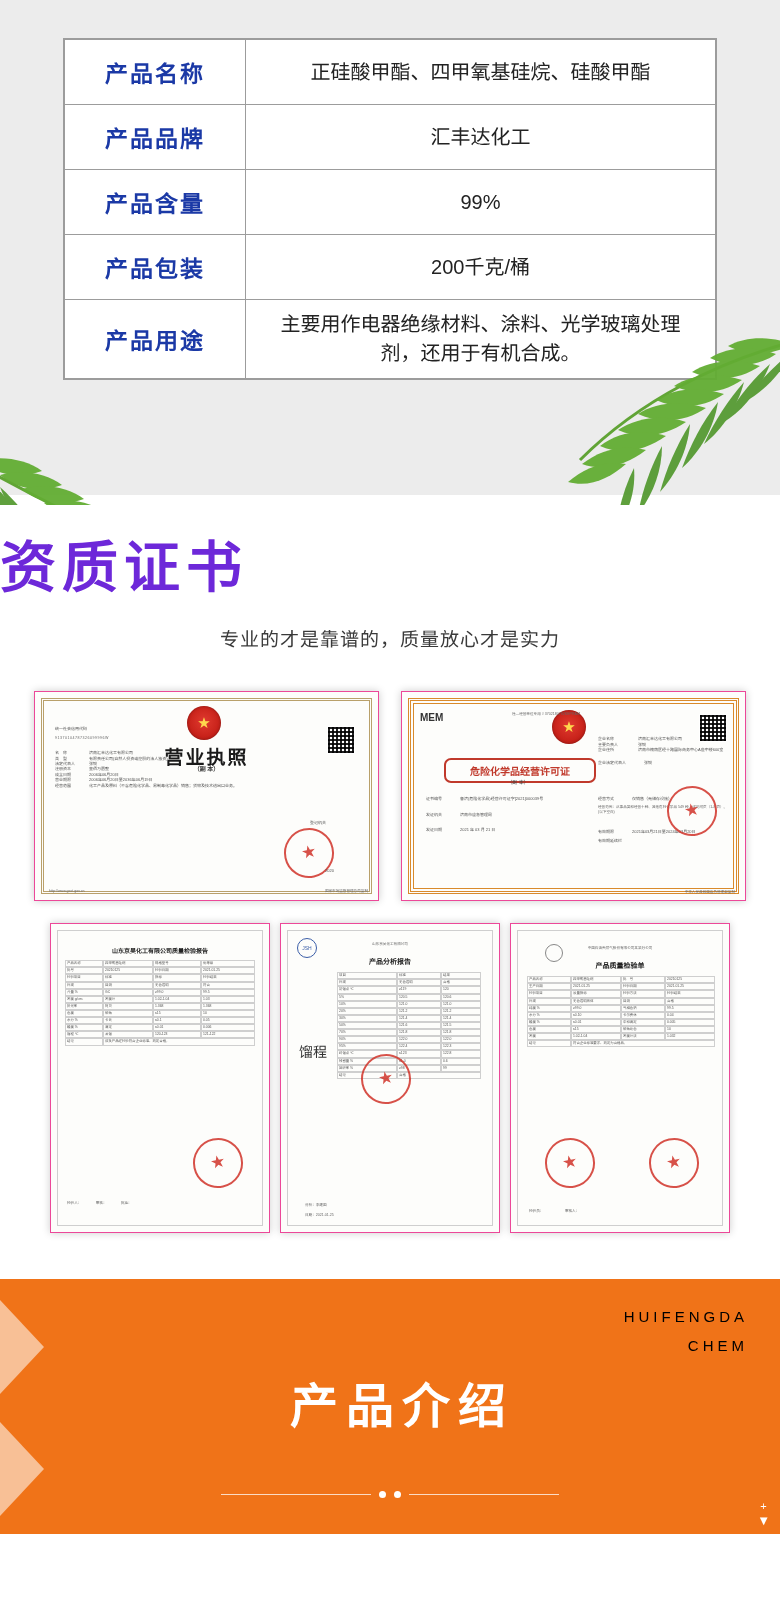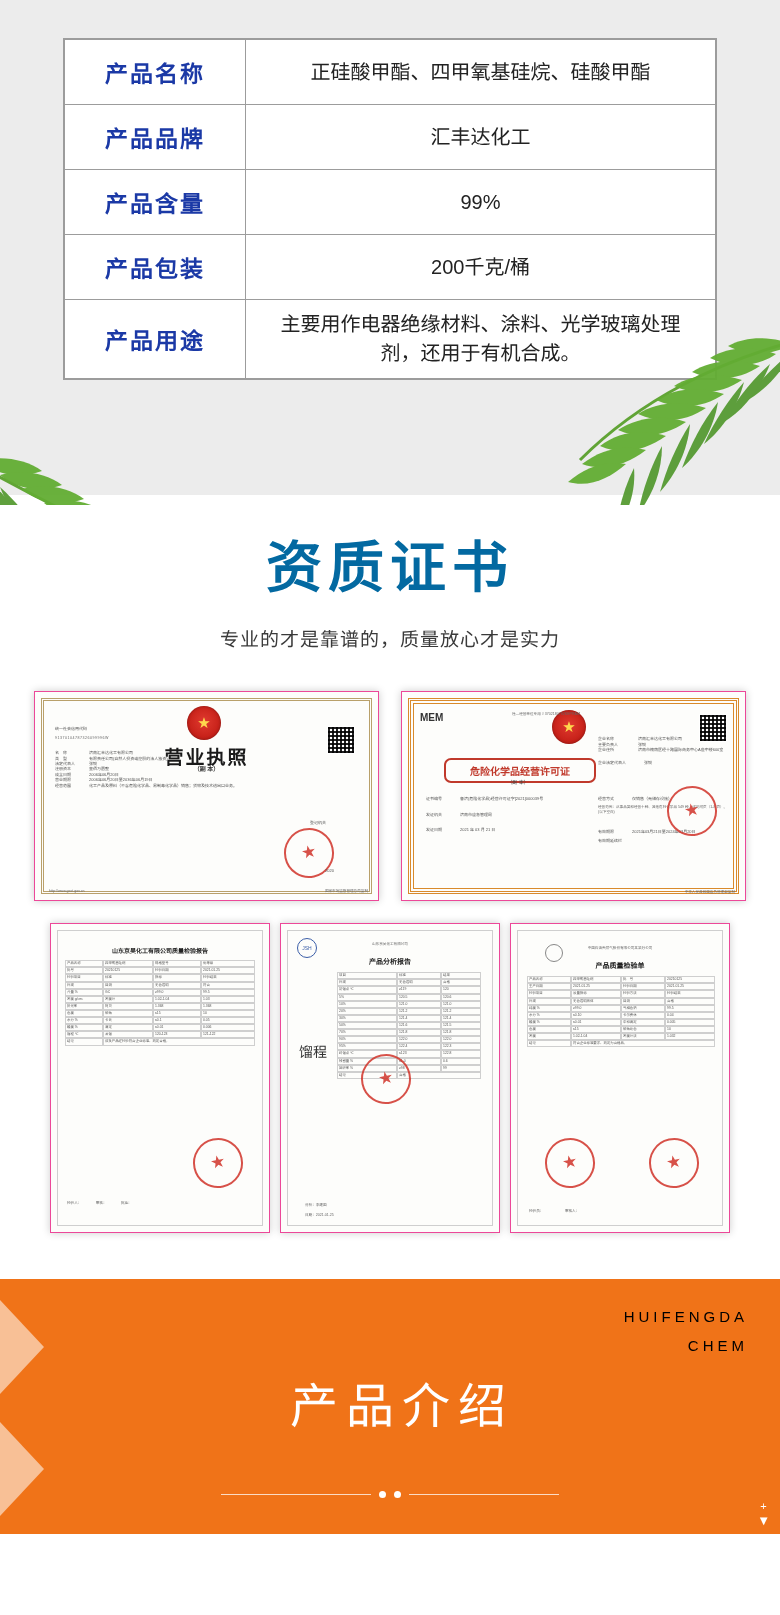--- a/index.html
+++ b/index.html
@@ -87,24 +87,23 @@
 
   
   .cert-section {
     position: relative;
     width: 780px;
     background: #ffffff;
     padding-top: 30px;
     padding-bottom: 10px;
   }
   .cert-title {
-    text-align: center;
     font-size: 56px;
     font-weight: bold;
-    color: #0369a1;
+    color: #6d28d9;
     letter-spacing: 6px;
     font-family: "Liberation Serif", "DejaVu Serif", serif;
     margin: 0;
     line-height: 1.2;
   }
   .cert-sub {
     text-align: center;
     font-size: 19px;
     color: #3a3a3a;
     margin-top: 22px;
@@ -248,21 +247,21 @@
     letter-spacing: 4px;
     line-height: 1.9;
   }
   .intro-cn {
     position: absolute;
     left: 0; right: 0;
     top: 88px;
     text-align: center;
     color: #ffffff;
     font-size: 48px;
-    font-weight: normal;
+    font-weight: bold;
     letter-spacing: 8px;
     font-family: "Liberation Serif", "DejaVu Serif", serif;
     padding-left: 24px;
   }
   .intro-en {
     position: absolute;
     left: 0; right: 0;
     top: 158px;
     text-align: center;
     color: #ffe6cf;

